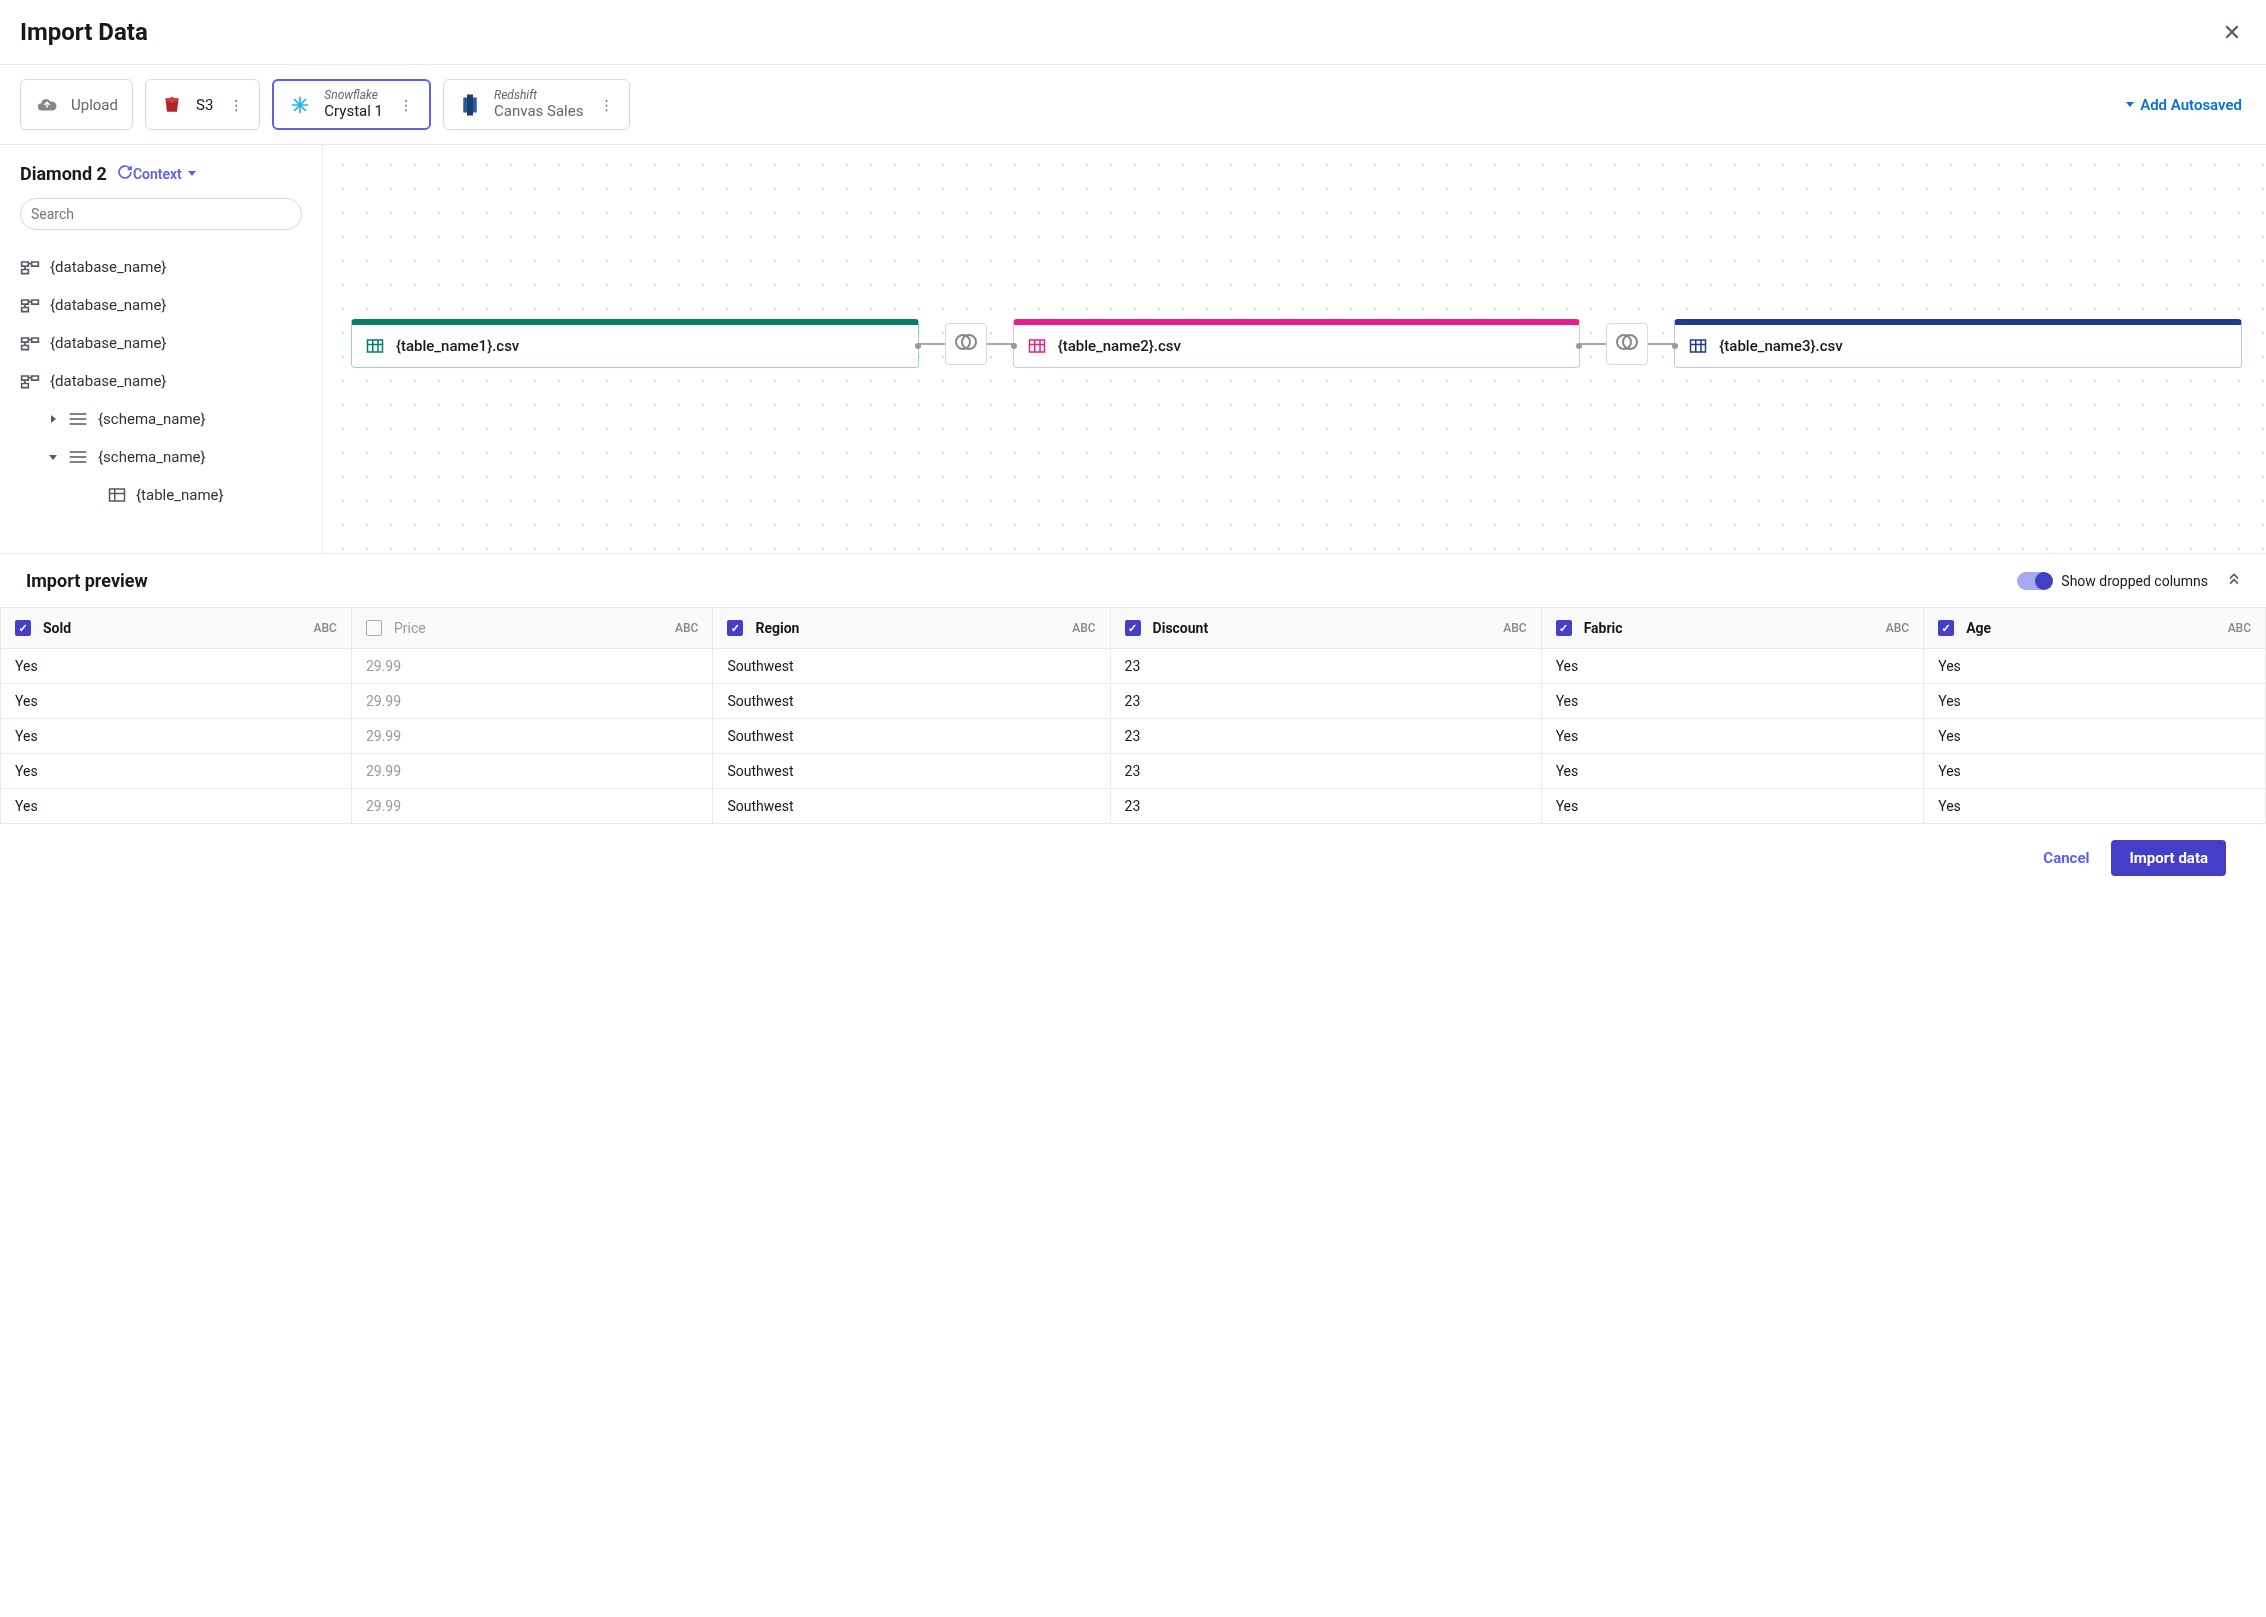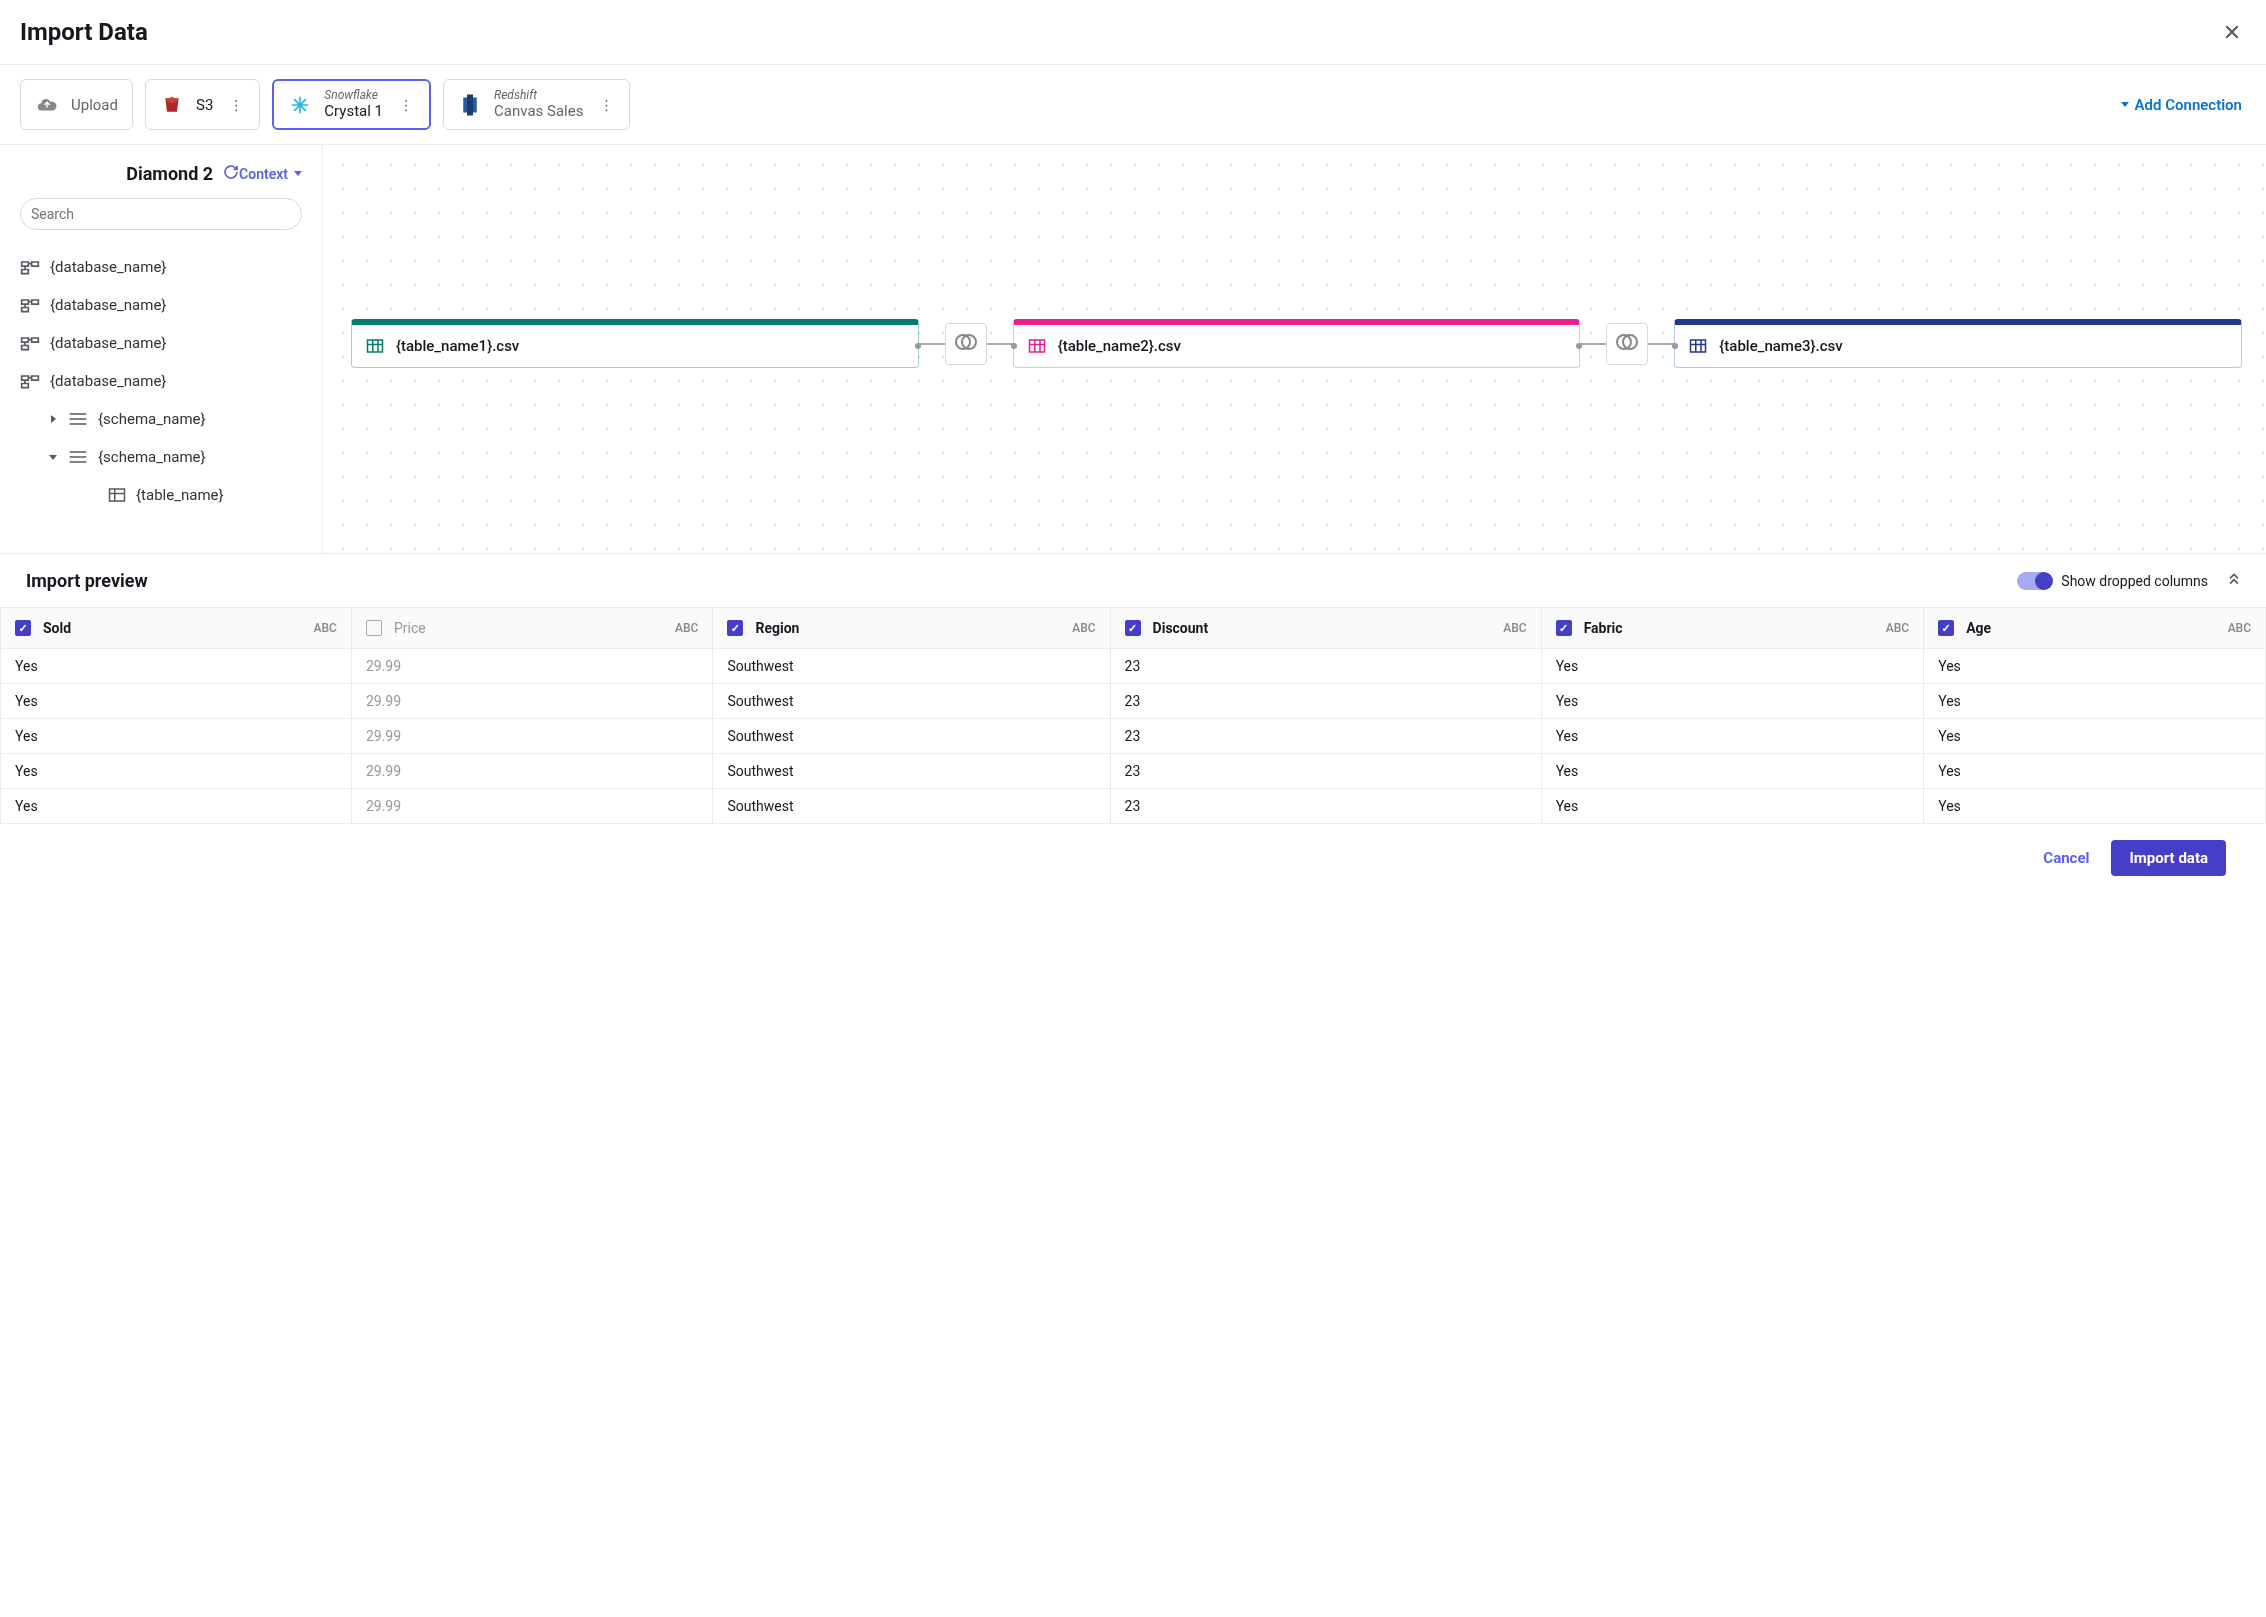--- a/index.html
+++ b/index.html
@@ -17,21 +17,21 @@
 .chip-texts { display: flex; flex-direction: column; line-height: 1.15; }
 .chip-label-top { font-size: 12px; color: #666; font-style: italic; }
 .chip-label { font-size: 15px; color: #16191f; }
 .chip-label.muted { color: #666; }
 .chip-menu { width: 16px; color: #545b64; margin-left: 4px; }
 .add-conn { margin-left: auto; color: #0972d3; font-size: 15px; font-weight: 600; cursor: pointer; display: flex; align-items: center; gap: 6px; }
 .add-conn-caret { width: 0; height: 0; border-left: 4px solid transparent; border-right: 4px solid transparent; border-top: 5px solid #0972d3; }
 
 .main-flex { display: flex; height: 408px; }
 .sidebar { width: 323px; border-right: 1px solid #e9ebed; padding: 18px 20px; }
-.sidebar-top { display: flex; align-items: center; justify-content: flex-end; margin-bottom: 14px; }
+.sidebar-top { display: flex; align-items: center; justify-content: flex-start; margin-bottom: 14px; }
 .sidebar-title-wrap { display: flex; align-items: center; gap: 10px; }
 .sidebar-title { font-size: 18px; font-weight: 700; }
 .refresh-icon { color: #5d5fef; cursor: pointer; }
 .context-link { color: #5d5fef; font-weight: 600; font-size: 14px; display: flex; align-items: center; gap: 6px; cursor: pointer; }
 .context-caret { width: 0; height: 0; border-left: 4px solid transparent; border-right: 4px solid transparent; border-top: 5px solid #5d5fef; }
 .search-input { width: 100%; border: 1px solid #d5dbdb; border-radius: 16px; padding: 7px 10px; font-size: 14px; margin-bottom: 18px; }
 .tree { display: flex; flex-direction: column; gap: 0; }
 .tree-node { display: flex; align-items: center; gap: 10px; padding: 10px 0; cursor: pointer; font-size: 15px; color: #333; }
 .tree-indent-1 { padding-left: 28px; }
 .tree-indent-2 { padding-left: 88px; }
@@ -142,21 +142,21 @@
       <div class="chip-texts">
         <span class="chip-label-top">Redshift</span>
         <span class="chip-label muted">Canvas Sales</span>
       </div>
       <span class="chip-menu">⋮</span>
     </div>
 
   </div>
   <div class="add-conn">
     <span class="add-conn-caret"></span>
-    <span>Add Connection</span>
+    <span>Add Autosaved</span>
   </div>
 </div>
 
 <div class="main-flex">
 
   <aside class="sidebar">
     <div class="sidebar-top">
       <div class="sidebar-title-wrap">
         <span class="sidebar-title">Diamond 2</span>
         <span class="refresh-icon">

